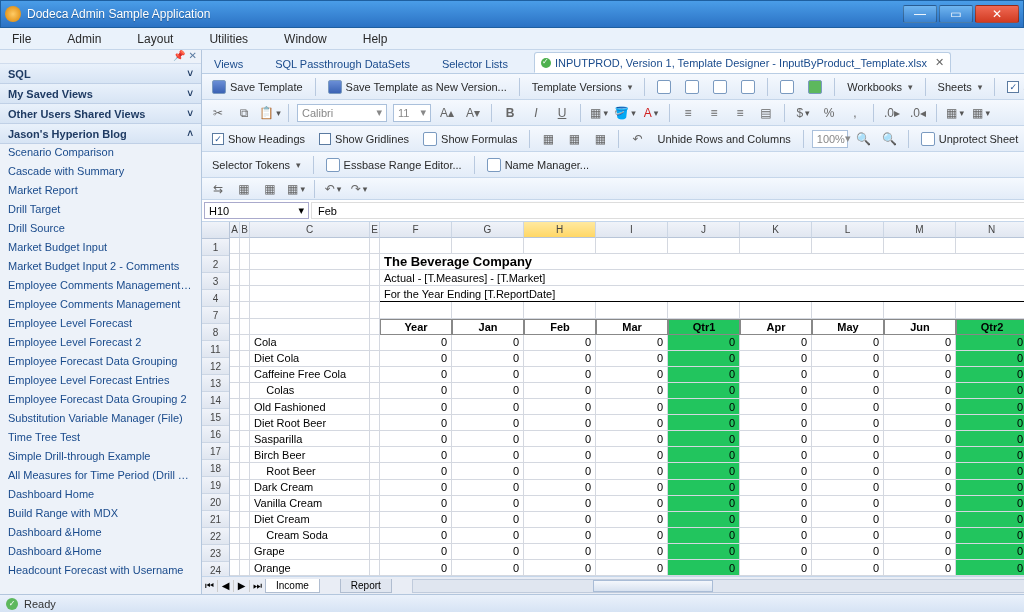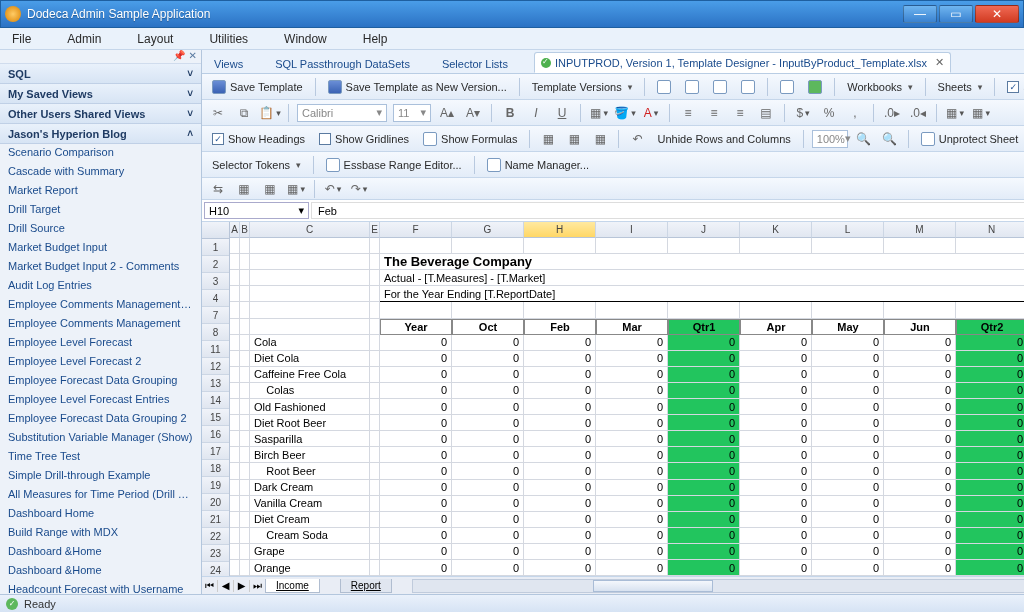--- a/index.html
+++ b/index.html
@@ -68,21 +68,21 @@
 .cell { border-right:1px solid #d4d8e0; border-bottom:1px solid #d4d8e0; font-size:11px; padding:0 4px; display:flex; align-items:center; overflow:hidden; white-space:nowrap; }
 .cell.num { justify-content:flex-end; }
 .cell.hdr { font-weight:bold; justify-content:center; border:1px solid #888; background:#fff; }
 .cell.q { background:#22c55e; }
 .cell.title { font-weight:bold; font-size:13px; }
 
 
 .sheettabs { height:18px; background:#e9edf5; border-top:1px solid #c5d6ea; display:flex; align-items:center; font-size:10px; }
 .sheettabs .nav { display:flex; gap:0; }
 .sheettabs .nav span { width:16px; text-align:center; border-right:1px solid #ccc; cursor:pointer; }
-.stab { padding:1px 10px; border:1px solid #b0bdd0; border-top:none; background:#fff; margin-left:-1px;text-decoration:underline; }
+.stab { padding:1px 10px; border:1px solid #b0bdd0; border-top:none; background:#fff; margin-left:-1px; }
 .stab.inactive { background:#e0e6f0;margin-left:20px; }
 .hscroll { flex:1; margin:0 6px 0 20px; height:14px; background:#e0e6f0; border:1px solid #c0cbdc; position:relative; }
 .hscroll .thumb { position:absolute; left:180px; top:0; width:120px; height:12px; background:linear-gradient(#f4f7fc,#d8e2f0); border:1px solid #a9bcd6; }
 
 
 .status { height:18px; background:linear-gradient(#eaf1fb,#d6e3f4); border-top:1px solid #b3c6dd; display:flex; align-items:center; padding:0 6px; font-size:11px; gap:6px; color:#333; }
 .status .gc { width:12px; height:12px; background:#5db85d; border-radius:50%; display:inline-flex; align-items:center; justify-content:center; color:#fff; font-size:8px; }
 
 
 .wA{width:10px}.wB{width:10px}.wC{width:120px}.wE{width:10px}
@@ -134,29 +134,28 @@
         </div>
       </div>
     <div class="items" id="sbitems">
         <div class="item">Scenario Comparison</div>
         <div class="item">Cascade with Summary</div>
         <div class="item">Market Report</div>
         <div class="item">Drill Target</div>
         <div class="item">Drill Source</div>
         <div class="item">Market Budget Input</div>
         <div class="item">Market Budget Input 2 - Comments</div>
-        <div class="item">Audit Log Entries</div>
         <div class="item">Employee Comments Management (E...</div>
         <div class="item">Employee Comments Management</div>
         <div class="item">Employee Level Forecast</div>
         <div class="item">Employee Level Forecast 2</div>
         <div class="item">Employee Forecast Data Grouping</div>
         <div class="item">Employee Level Forecast Entries</div>
         <div class="item">Employee Forecast Data Grouping 2</div>
-        <div class="item">Substitution Variable Manager (Show)</div>
+        <div class="item">Substitution Variable Manager (File)</div>
         <div class="item">Time Tree Test</div>
         <div class="item">Simple Drill-through Example</div>
         <div class="item">All Measures for Time Period (Drill Tar...</div>
         <div class="item">Dashboard Home</div>
         <div class="item">Build Range with MDX</div>
         <div class="item">Dashboard &amp;Home</div>
         <div class="item">Dashboard &amp;Home</div>
         <div class="item">Headcount Forecast with Username</div>
       </div>
   </div>
@@ -434,21 +433,21 @@
               <div class="cell wL"></div>
               <div class="cell wM"></div>
               <div class="cell wN"></div>
             </div>
             <div class="row">
               <div class="cell wA"></div>
               <div class="cell wB"></div>
               <div class="cell wC"></div>
               <div class="cell wE"></div>
               <div class="cell wF hdr">Year</div>
-              <div class="cell wG hdr">Oct</div>
+              <div class="cell wG hdr">Jan</div>
               <div class="cell wH hdr">Feb</div>
               <div class="cell wI hdr">Mar</div>
               <div class="cell wJ hdr q">Qtr1</div>
               <div class="cell wK hdr">Apr</div>
               <div class="cell wL hdr">May</div>
               <div class="cell wM hdr">Jun</div>
               <div class="cell wN hdr q">Qtr2</div>
             </div>
             <div class="row">
               <div class="cell wA"></div>

